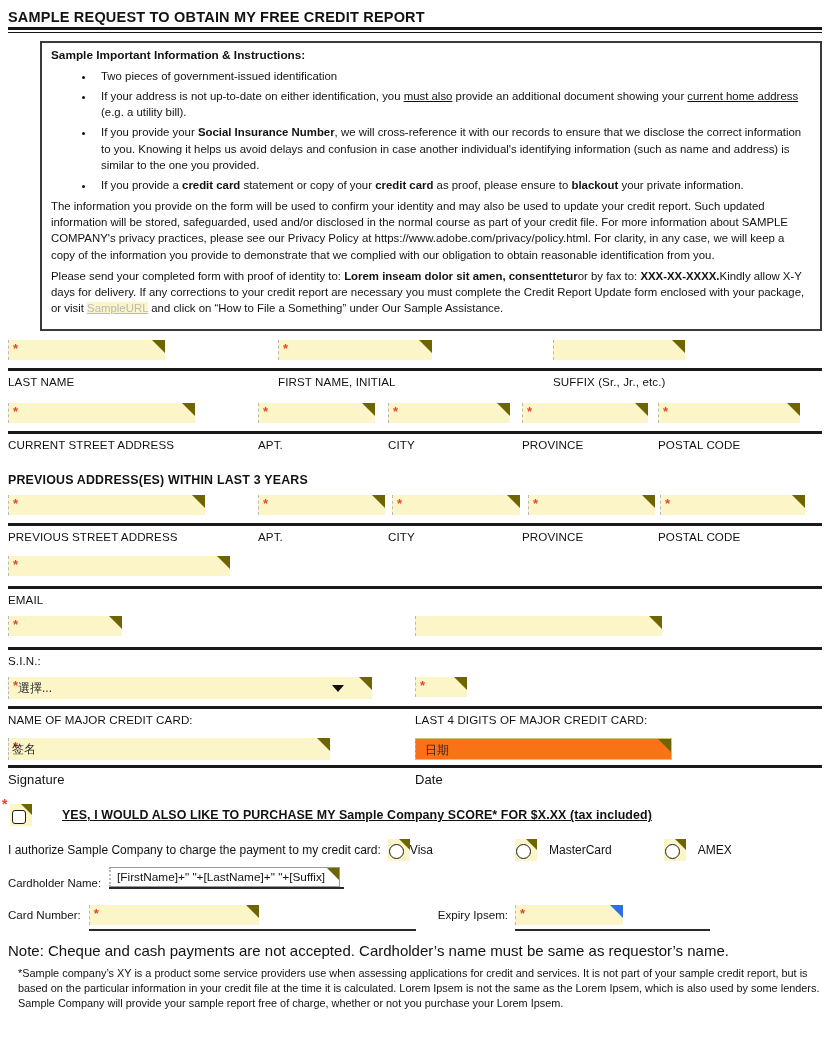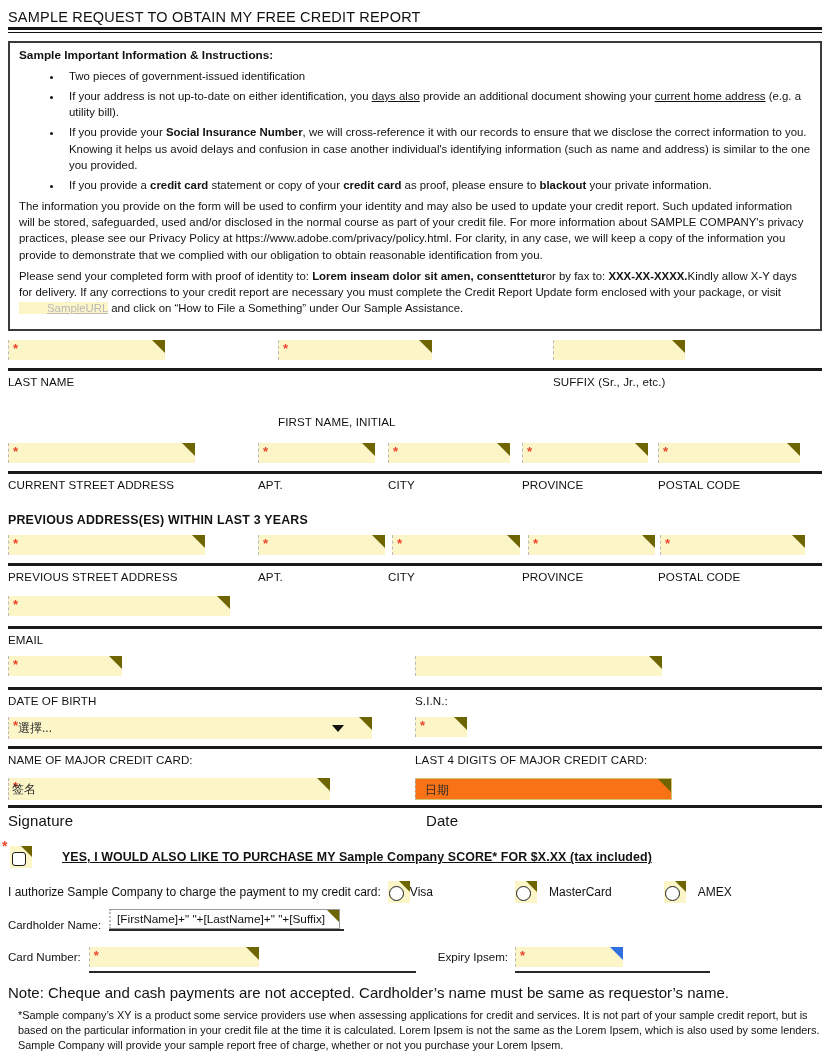--- a/index.html
+++ b/index.html
@@ -1,32 +1,32 @@
 <!DOCTYPE html>
 <html><head>
 <meta charset="utf-8">
 <style>
   * { box-sizing: border-box; }
   body { margin:0; background:#fff; color:#121212; font-family:"Liberation Sans", sans-serif; }
   .page { width:830px; padding:6px 8px 10px 8px; }
 
   
   .title { font-size:31px; font-weight:bold; font-style:italic; color:#1d1dee; letter-spacing:1px; line-height:1.1; }
-  .subtitle { font-size:14.5px; font-weight:normal; margin-top:3px; letter-spacing:.2px; }
+  .subtitle { font-size:14.5px; font-weight:bold; margin-top:3px; letter-spacing:.2px; }
   .double-rule { border-top:3px solid #151515; border-bottom:1.5px solid #151515; height:6px; margin-top:2px; }
 
   
-  .ibox { border:2px solid #3a3a3a; margin-top:8px; padding:4px 9px 8px 9px; font-size:11.4px; line-height:1.42; }
+  .ibox { border:2px solid #3a3a3a; margin-top:8px; padding:4px 9px 8px 9px; font-size:11.4px; line-height:1.42;margin-left:32px; }
   .ibox-h { font-weight:bold; font-size:11.8px; margin-bottom:4px; }
   .ibox p { margin:5px 0; }
   .ibox ul { margin:2px 0 4px 0; padding-left:44px; }
   .ibox li { margin:4px 0; padding-left:6px; }
   .u { text-decoration:underline; }
   .b { font-weight:bold; }
-  .link-sample { color:#b9b9b9; background:#fbf5c8; text-decoration:underline; cursor:pointer;padding-left:28px; }
+  .link-sample { color:#b9b9b9; background:#fbf5c8; text-decoration:underline; cursor:pointer; }
 
   
   .frow { display:flex; }
   .f { position:relative; height:20px; background:#fbf5c8; border-left:1px dashed #b9b9b9; }
   .f .cm { position:absolute; top:0; right:0; width:0; height:0; border-top:13px solid #6e6400; border-left:13px solid transparent; }
   .f.blue .cm { border-top-color:#2f6fe0; }
   .f .ast { position:absolute; left:4px; top:2px; color:#e8442a; font-weight:bold; font-size:13px; line-height:1; }
   .f .ph { position:absolute; left:9px; top:3px; font-size:12px; color:#2b2b2b; white-space:nowrap; }
   .f .dd { position:absolute; right:28px; top:8px; width:0; height:0; border-left:6px solid transparent; border-right:6px solid transparent; border-top:7px solid #111; }
   .f.white { background:#f97316; border:1px solid #d2c276; border-left:1px dashed #b9b9b9; }
@@ -62,21 +62,21 @@
 
 <div class="page">
 
   <div class="subtitle">SAMPLE REQUEST TO OBTAIN MY FREE CREDIT REPORT</div>
   <div class="double-rule"></div>
 
   <div class="ibox">
     <div class="ibox-h">Sample Important Information &amp; Instructions:</div>
     <ul>
       <li><span>Two pieces of government-issued identification</span></li>
-      <li><span>If your address is not up-to-date on either identification, you </span><span class="u">days also</span><span> provide an additional document showing your </span><span class="u">current home address</span><span> (e.g. a utility bill).</span></li>
+      <li><span>If your address is not up-to-date on either identification, you </span><span class="u">must also</span><span> provide an additional document showing your </span><span class="u">current home address</span><span> (e.g. a utility bill).</span></li>
       <li><span>If you provide your </span><span class="b">Social Insurance Number</span><span>, we will cross-reference it with our records to ensure that we disclose the correct information to you. Knowing it helps us avoid delays and confusion in case another individual's identifying information (such as name and address) is similar to the one you provided.</span></li>
       <li><span>If you provide a </span><span class="b">credit card</span><span> statement or copy of your </span><span class="b">credit card</span><span> as proof, please ensure to </span><span class="b">blackout</span><span> your private information.</span></li>
     </ul>
     <p>The information you provide on the form will be used to confirm your identity and may also be used to update your credit report. Such updated information will be stored, safeguarded, used and/or disclosed in the normal course as part of your credit file. For more information about SAMPLE COMPANY's privacy practices, please see our Privacy Policy at https://www.adobe.com/privacy/policy.html. For clarity, in any case, we will keep a copy of the information you provide to demonstrate that we complied with our obligation to obtain reasonable identification from you.</p>
     <p><span>Please send your completed form with proof of identity to: </span><span class="b">Lorem inseam dolor sit amen, consenttetur</span><span>or by fax to: </span><span class="b">XXX-XX-XXXX.</span><span>Kindly allow X-Y days for delivery. If any corrections to your credit report are necessary you must complete the Credit Report Update form enclosed with your package, or visit </span><span class="link-sample">SampleURL</span><span> and click on “How to File a Something” under Our Sample Assistance.</span></p>
   </div>
 
   <div class="frow" style="margin-top:9px;">
     <div class="f" style="width:157px;">
         <span class="ast">*</span>
@@ -86,21 +86,21 @@
         <span class="ast">*</span>
         <span class="cm"></span>
       </div>
     <div class="f" style="width:132px; margin-left:121px;">
         <span class="cm"></span>
       </div>
   </div>
   <div class="rule" style="margin-top:8px;"></div>
   <div class="lblrow">
     <div style="width:270px;">LAST NAME</div>
-    <div style="width:275px;margin-top:40px;">FIRST NAME, INITIAL</div>
+    <div style="width:275px;">FIRST NAME, INITIAL</div>
     <div>SUFFIX (Sr., Jr., etc.)</div>
   </div>
 
   <div class="frow" style="margin-top:15px;">
     <div class="f" style="width:187px;">
         <span class="ast">*</span>
         <span class="cm"></span>
       </div>
     <div class="f" style="width:117px; margin-left:63px;">
         <span class="ast">*</span>
@@ -175,21 +175,20 @@
     <div class="f" style="width:114px;">
         <span class="ast">*</span>
         <span class="cm"></span>
       </div>
     <div class="f" style="width:247px; margin-left:293px;">
         <span class="cm"></span>
       </div>
   </div>
   <div class="rule" style="margin-top:11px;"></div>
   <div class="lblrow">
-    <div style="width:407px;">DATE OF BIRTH</div>
     <div>S.I.N.:</div>
   </div>
 
   <div class="frow" style="margin-top:10px;">
     <div class="f" style="width:364px; height:22px;">
         <span class="ast">*</span>
         <span class="ph">選擇...</span>
         <span class="dd"></span>
         <span class="cm"></span>
       </div>
@@ -209,21 +208,21 @@
         <span class="ast">*</span>
         <span class="ph" style="left:3px;">签名</span>
         <span class="cm"></span>
       </div>
     <div class="f white" style="width:257px; height:22px; margin-left:85px;">
         <span class="ph">日期</span>
         <span class="cm"></span>
       </div>
   </div>
   <div class="rule" style="margin-top:5px;"></div>
-  <div class="lblrow" style="font-size:15px;gap:11px;">
+  <div class="lblrow" style="font-size:13px;">
     <div style="width:407px;">Signature</div>
     <div>Date</div>
   </div>
 
   <div class="yesline">
     <div class="box22" style="margin-left:2px;">
       <span class="ast">*</span>
       <span class="sq"></span>
       <span class="cm"></span>
     </div>

